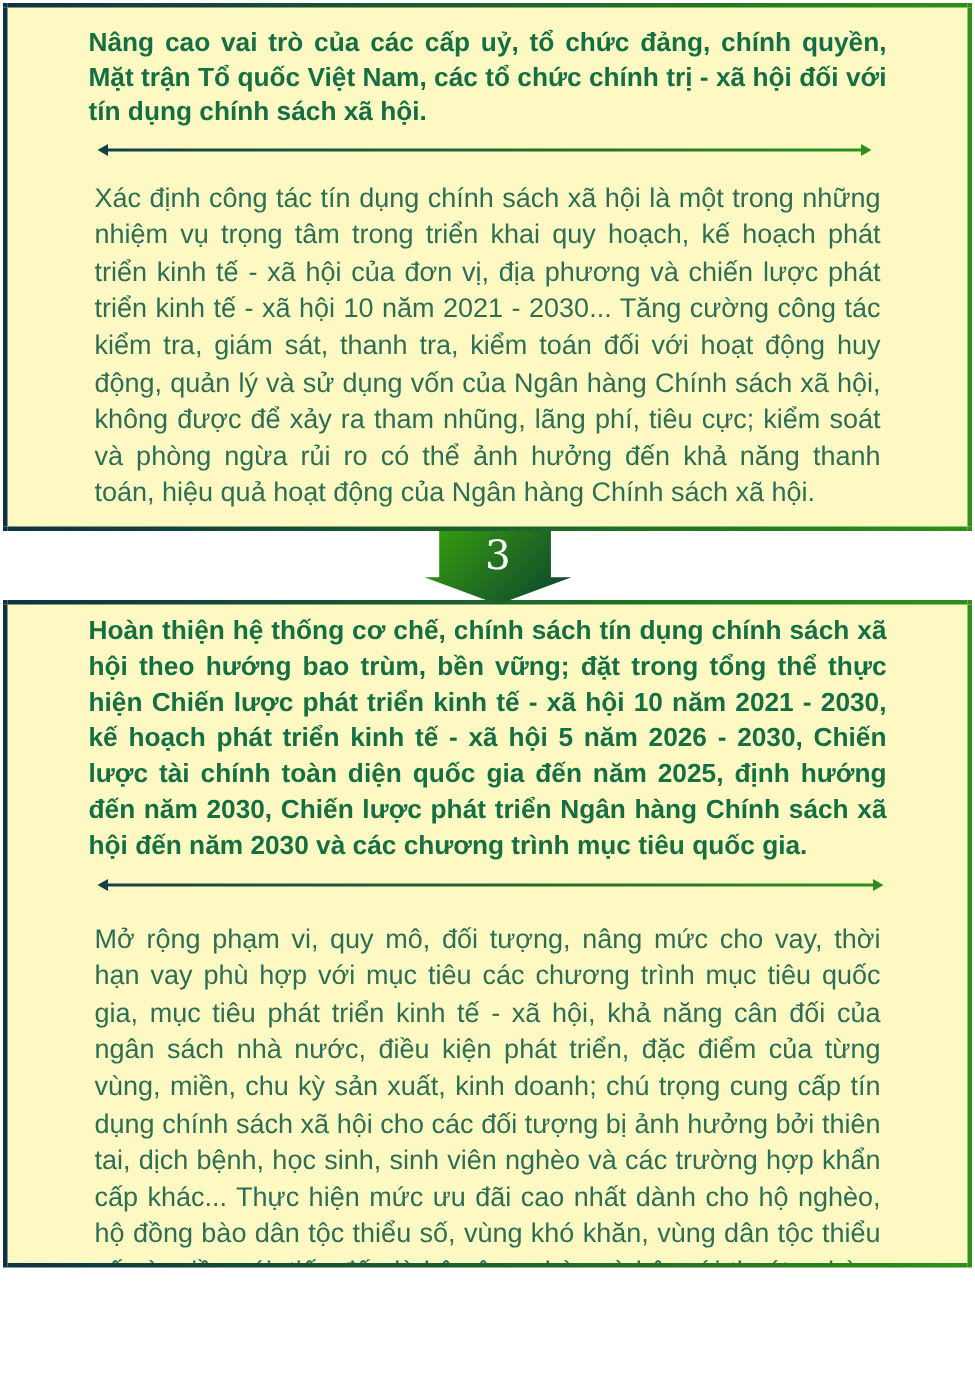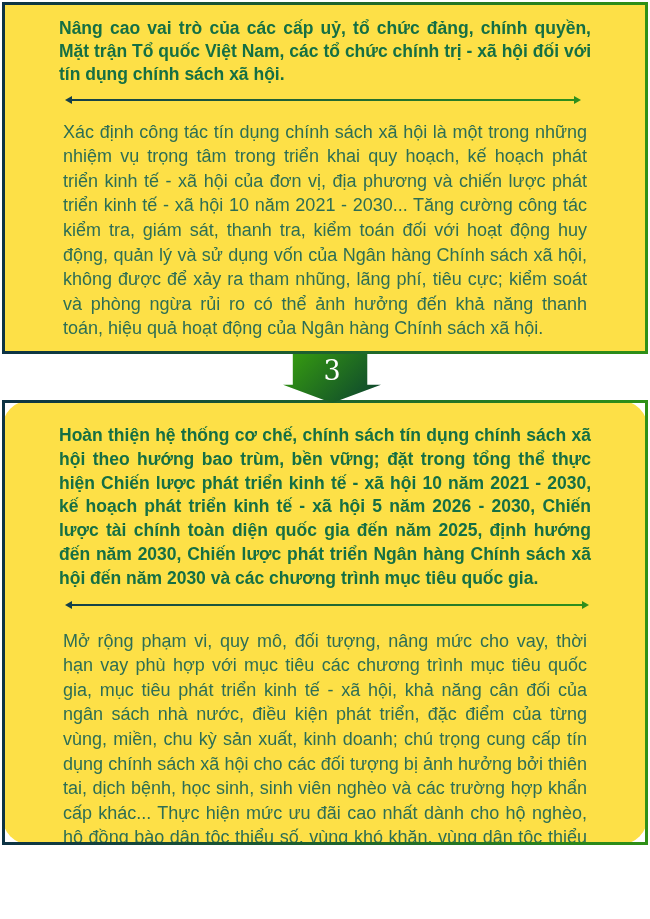--- a/index.html
+++ b/index.html
@@ -7,28 +7,28 @@
     position: relative;
     width: 650px;
     height: 919px;
     background: #ffffff;
     overflow: hidden;
     font-family: "Liberation Sans", sans-serif;
   }
   .card {
     box-sizing: border-box;
     margin: 0 2px;
-    background: #fde047;
+    background: #fef9c3;
     border: 3px solid #1b6a2f;
     border-image: linear-gradient(to right, #0d3344, #2e9017) 1;
     padding: 0 54px;
     overflow: hidden;
   }
   .card-1 { margin-top: 2px; height: 352px; padding-top: 12px; }
-  .card-2 { height: 445px; padding-top: 21px; border-radius: 29px; }
+  .card-2 { height: 445px; padding-top: 6px; }
   .heading {
     margin: 0;
     font-size: 17.5px;
     line-height: 23.2px;
     font-weight: 700;
     color: #156f44;
     text-align: justify;
   }
   .card-2 .heading { line-height: 23.8px; }
   .divider {

